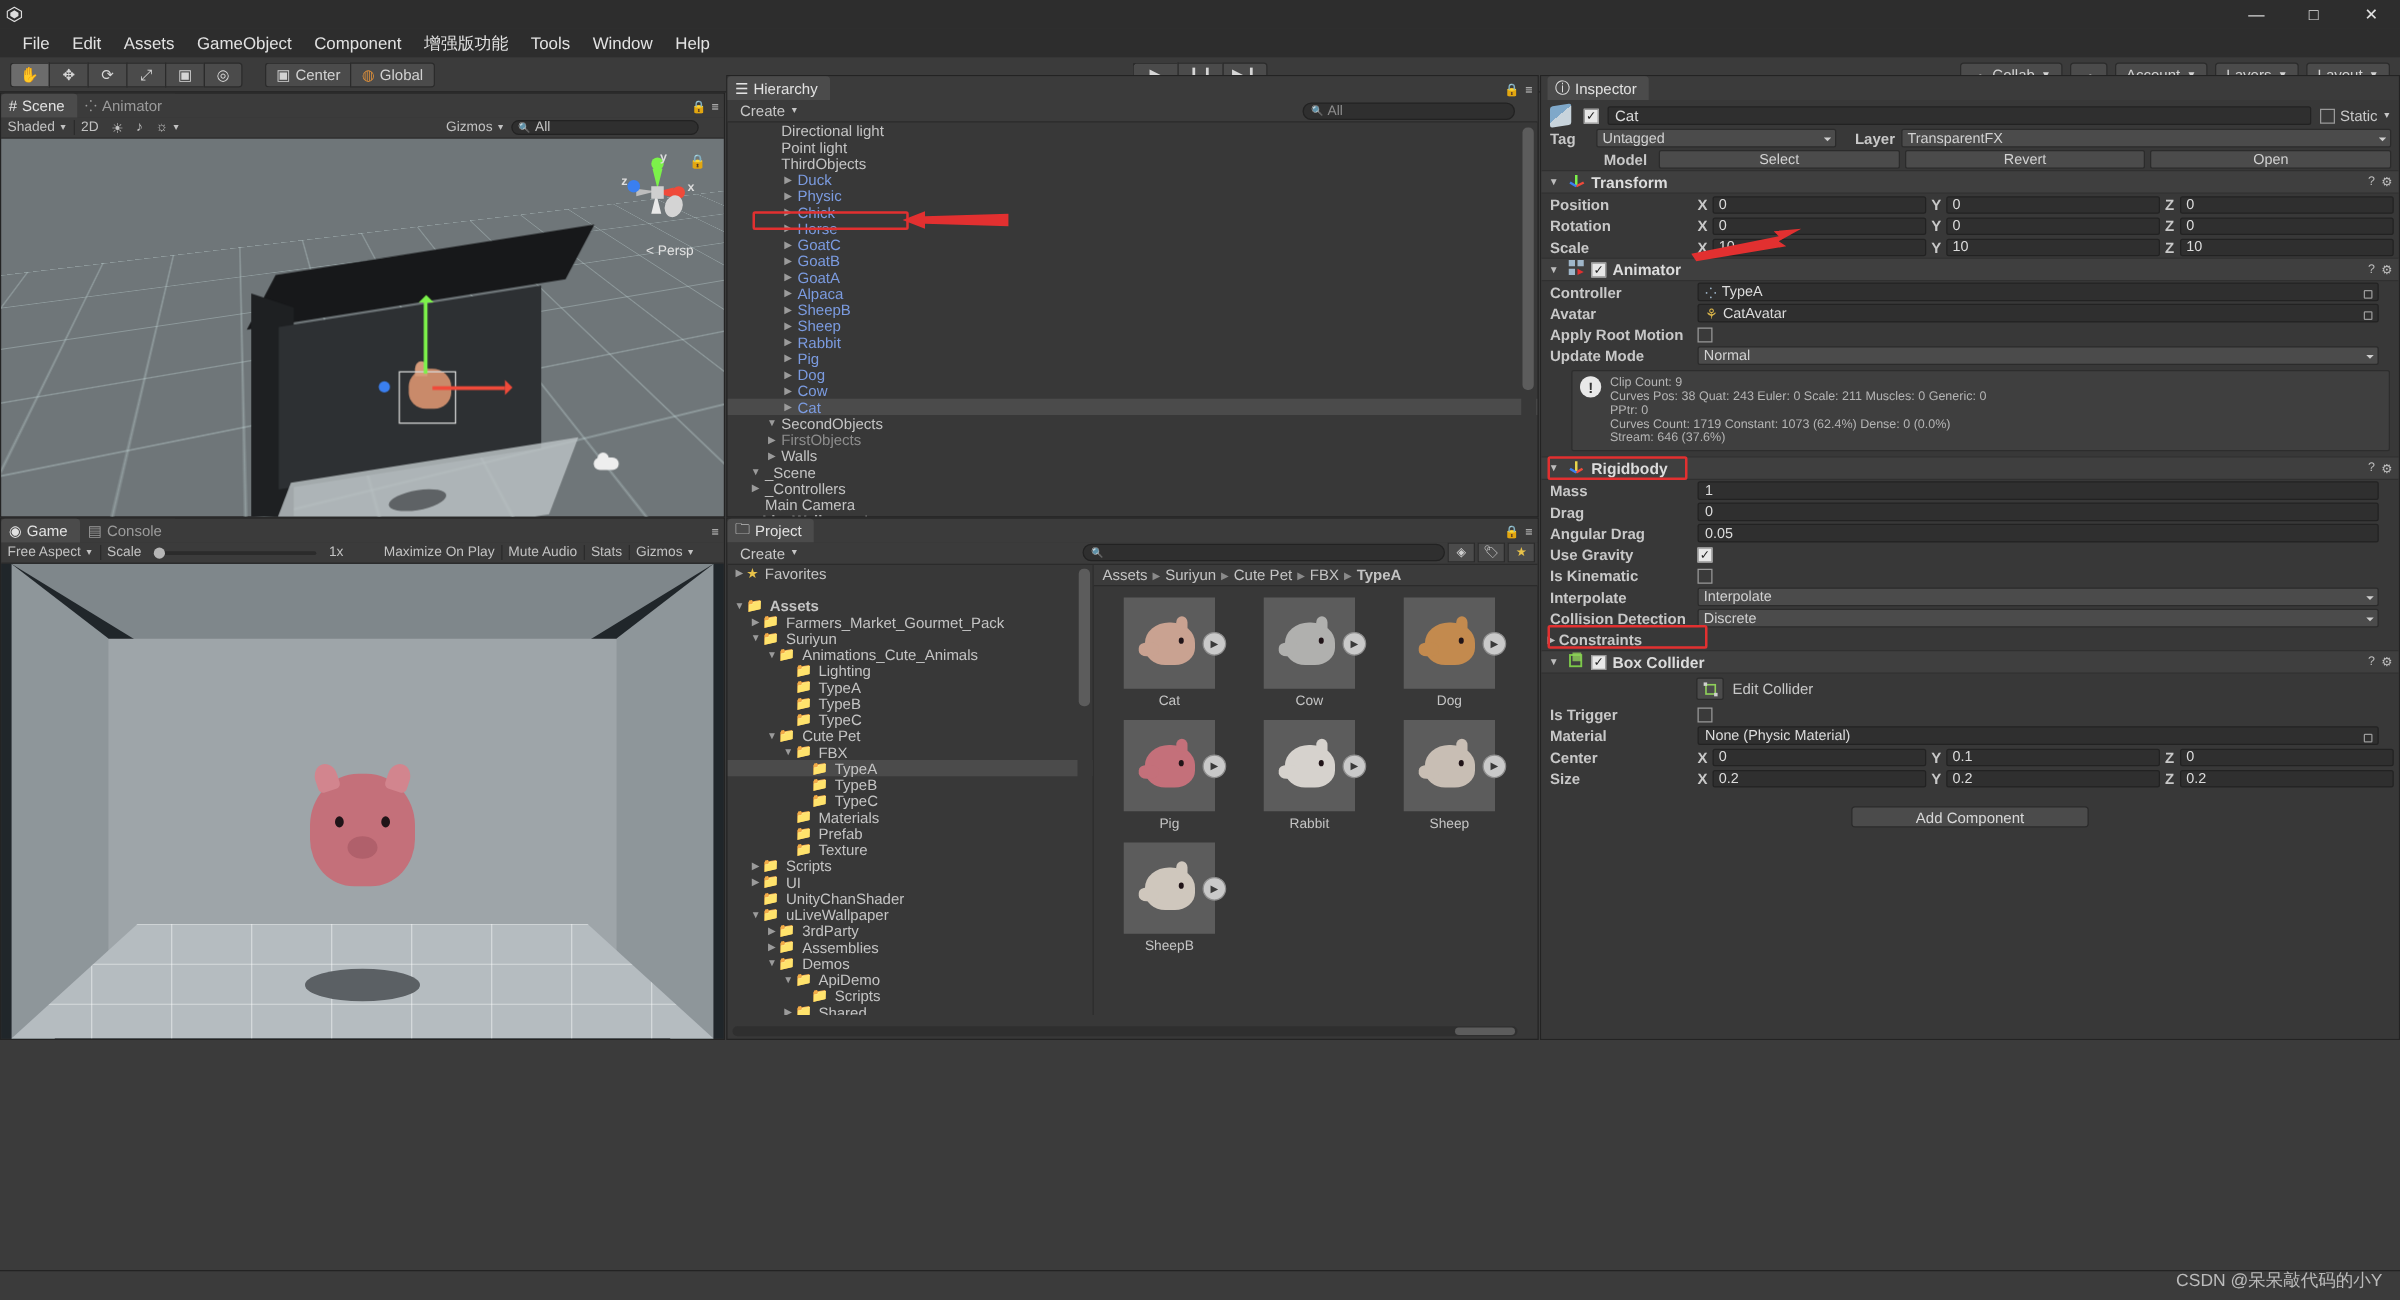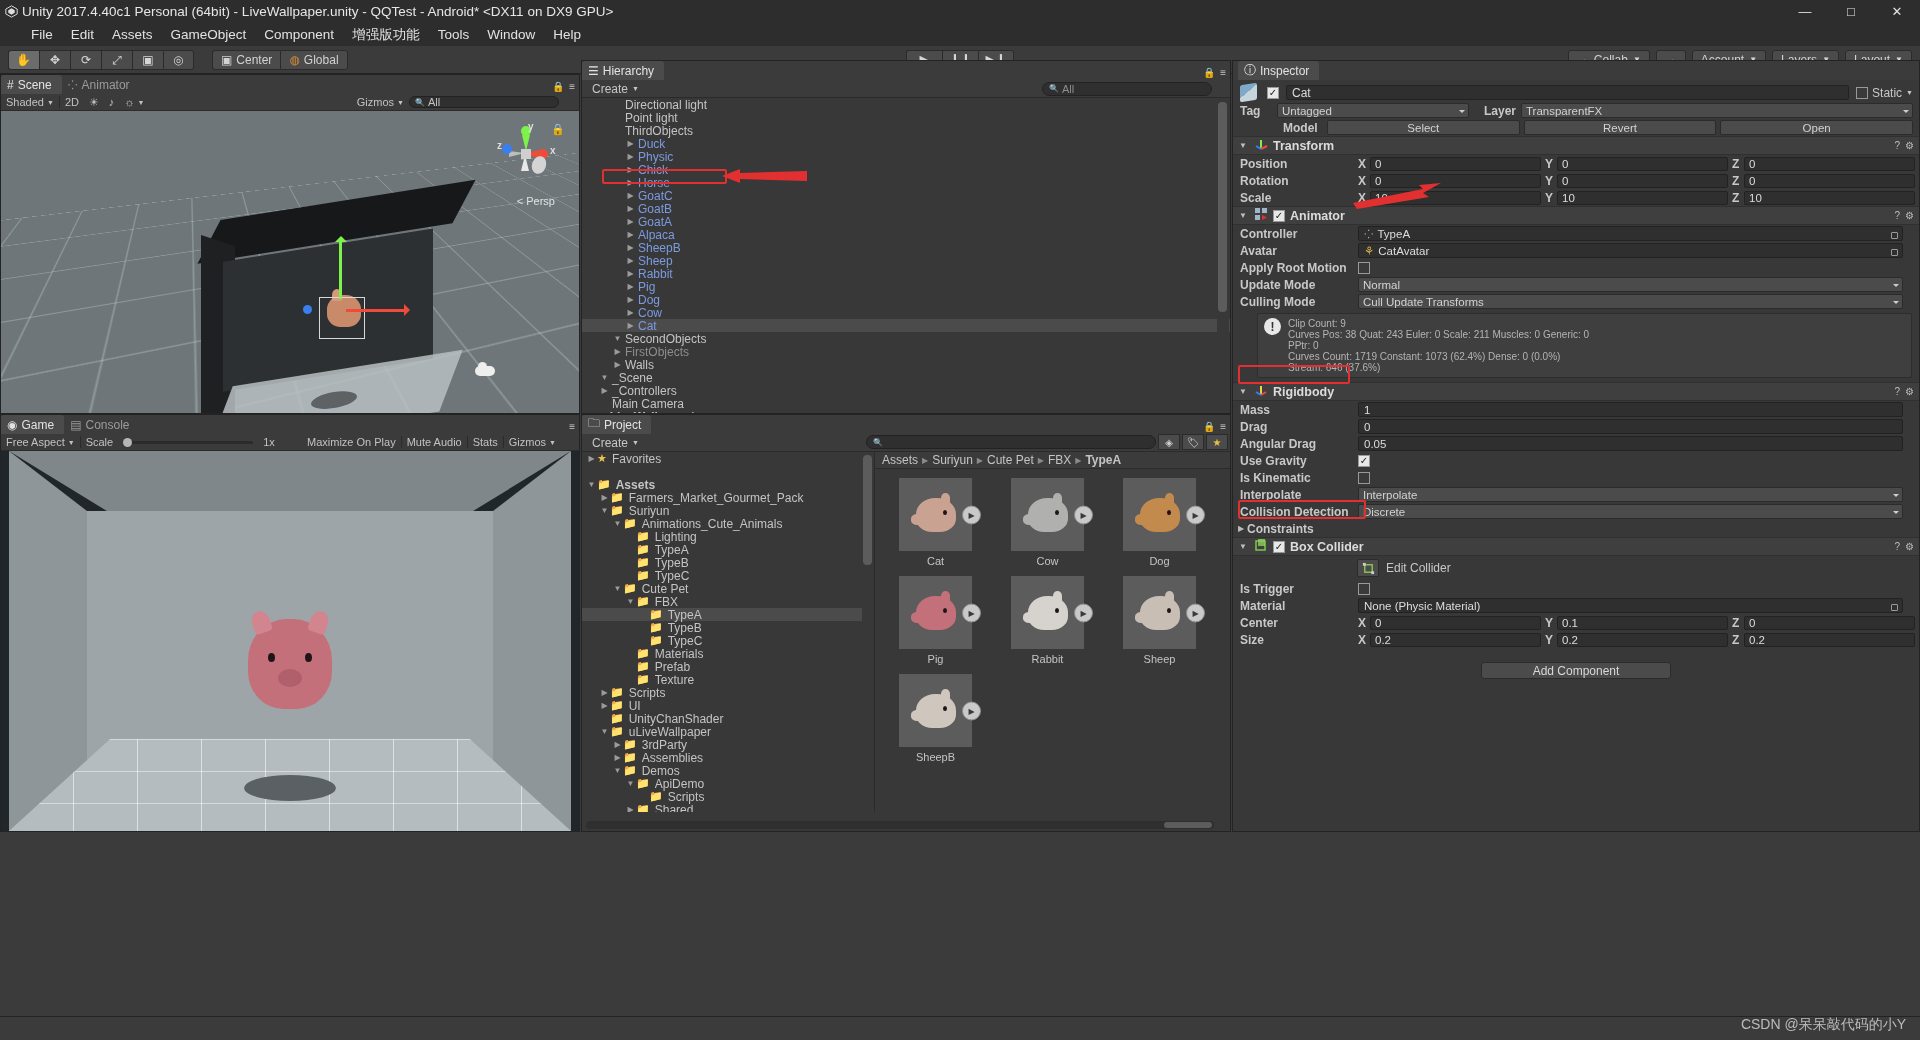--- a/index.html
+++ b/index.html
@@ -18,21 +18,21 @@
     background:#2d2d2d; display:flex; align-items:center;
   }
   .title-ico{ width:22px; height:23px; display:flex; align-items:center; justify-content:center; color:#d8d8d8; }
   .title-text{ font-size:13.5px; color:#e6e6e6; white-space:nowrap; }
   .win-btns{ position:absolute; right:0; top:0; height:23px; display:flex; }
   .win-btn{ width:46px; height:23px; display:flex; align-items:center; justify-content:center; color:#e0e0e0; font-size:13px;}
 
   
   .menubar{
     position:absolute; left:0; top:23px; width:1920px; height:23px;
-    background:#2d2d2d; display:flex; align-items:center; padding-left:22px;
+    background:#2d2d2d; display:flex; align-items:center; padding-left:9px;
   }
   .menu-item{ padding:2px 9px; font-size:13.5px; color:#e2e2e2; white-space:nowrap; }
 
   
   .toolbar{
     position:absolute; left:0; top:46px; width:1920px; height:28px;
     background:#3b3b3b; border-bottom:1px solid #232323;
     display:flex; align-items:center;
   }
   .tbtn{
@@ -218,21 +218,20 @@
 
 <div id="app">
 
   <div class="titlebar">
     <div class="title-ico">
       <svg width="13" height="13" viewBox="0 0 16 16">
           <polygon points="8,1 15,5 15,11 8,15 1,11 1,5" fill="none" stroke="#ddd" stroke-width="1.2"></polygon>
           <polygon points="8,4 12,6.5 12,9.5 8,12 4,9.5 4,6.5" fill="#ddd"></polygon>
         </svg>
     </div>
-    <div class="title-text">Unity 2017.4.40c1 Personal (64bit) - LiveWallpaper.unity - QQTest - Android* &lt;DX11 on DX9 GPU&gt;</div>
     <div class="win-btns">
       <div class="win-btn">—</div>
       <div class="win-btn">□</div>
       <div class="win-btn close">✕</div>
     </div>
   </div>
 
   <div class="menubar" id="menubar">
       <div class="menu-item">File</div>
       <div class="menu-item">Edit</div>
@@ -975,26 +974,20 @@
       <div class="kv">
         <span class="klabel" style="width:118px">Apply Root Motion</span>
         <span class="chk" style="background:#3a3a3a"></span>
       </div>
       <div class="kv">
         <span class="klabel" style="width:118px">Update Mode</span>
         <span class="dropdown dropwide">
           <span>Normal</span>
         </span>
       </div>
-      <div class="kv">
-        <span class="klabel" style="width:118px">Culling Mode</span>
-        <span class="dropdown dropwide">
-          <span>Cull Update Transforms</span>
-        </span>
-      </div>
       <div class="infobox">
         <div class="warnico">!</div>
         <div class="infotext" id="animInfo">
             <div>Clip Count: 9</div>
             <div>Curves Pos: 38 Quat: 243 Euler: 0 Scale: 211 Muscles: 0 Generic: 0</div>
             <div>PPtr: 0</div>
             <div>Curves Count: 1719 Constant: 1073 (62.4%) Dense: 0 (0.0%)</div>
             <div>Stream: 646 (37.6%)</div>
           </div>
       </div>

